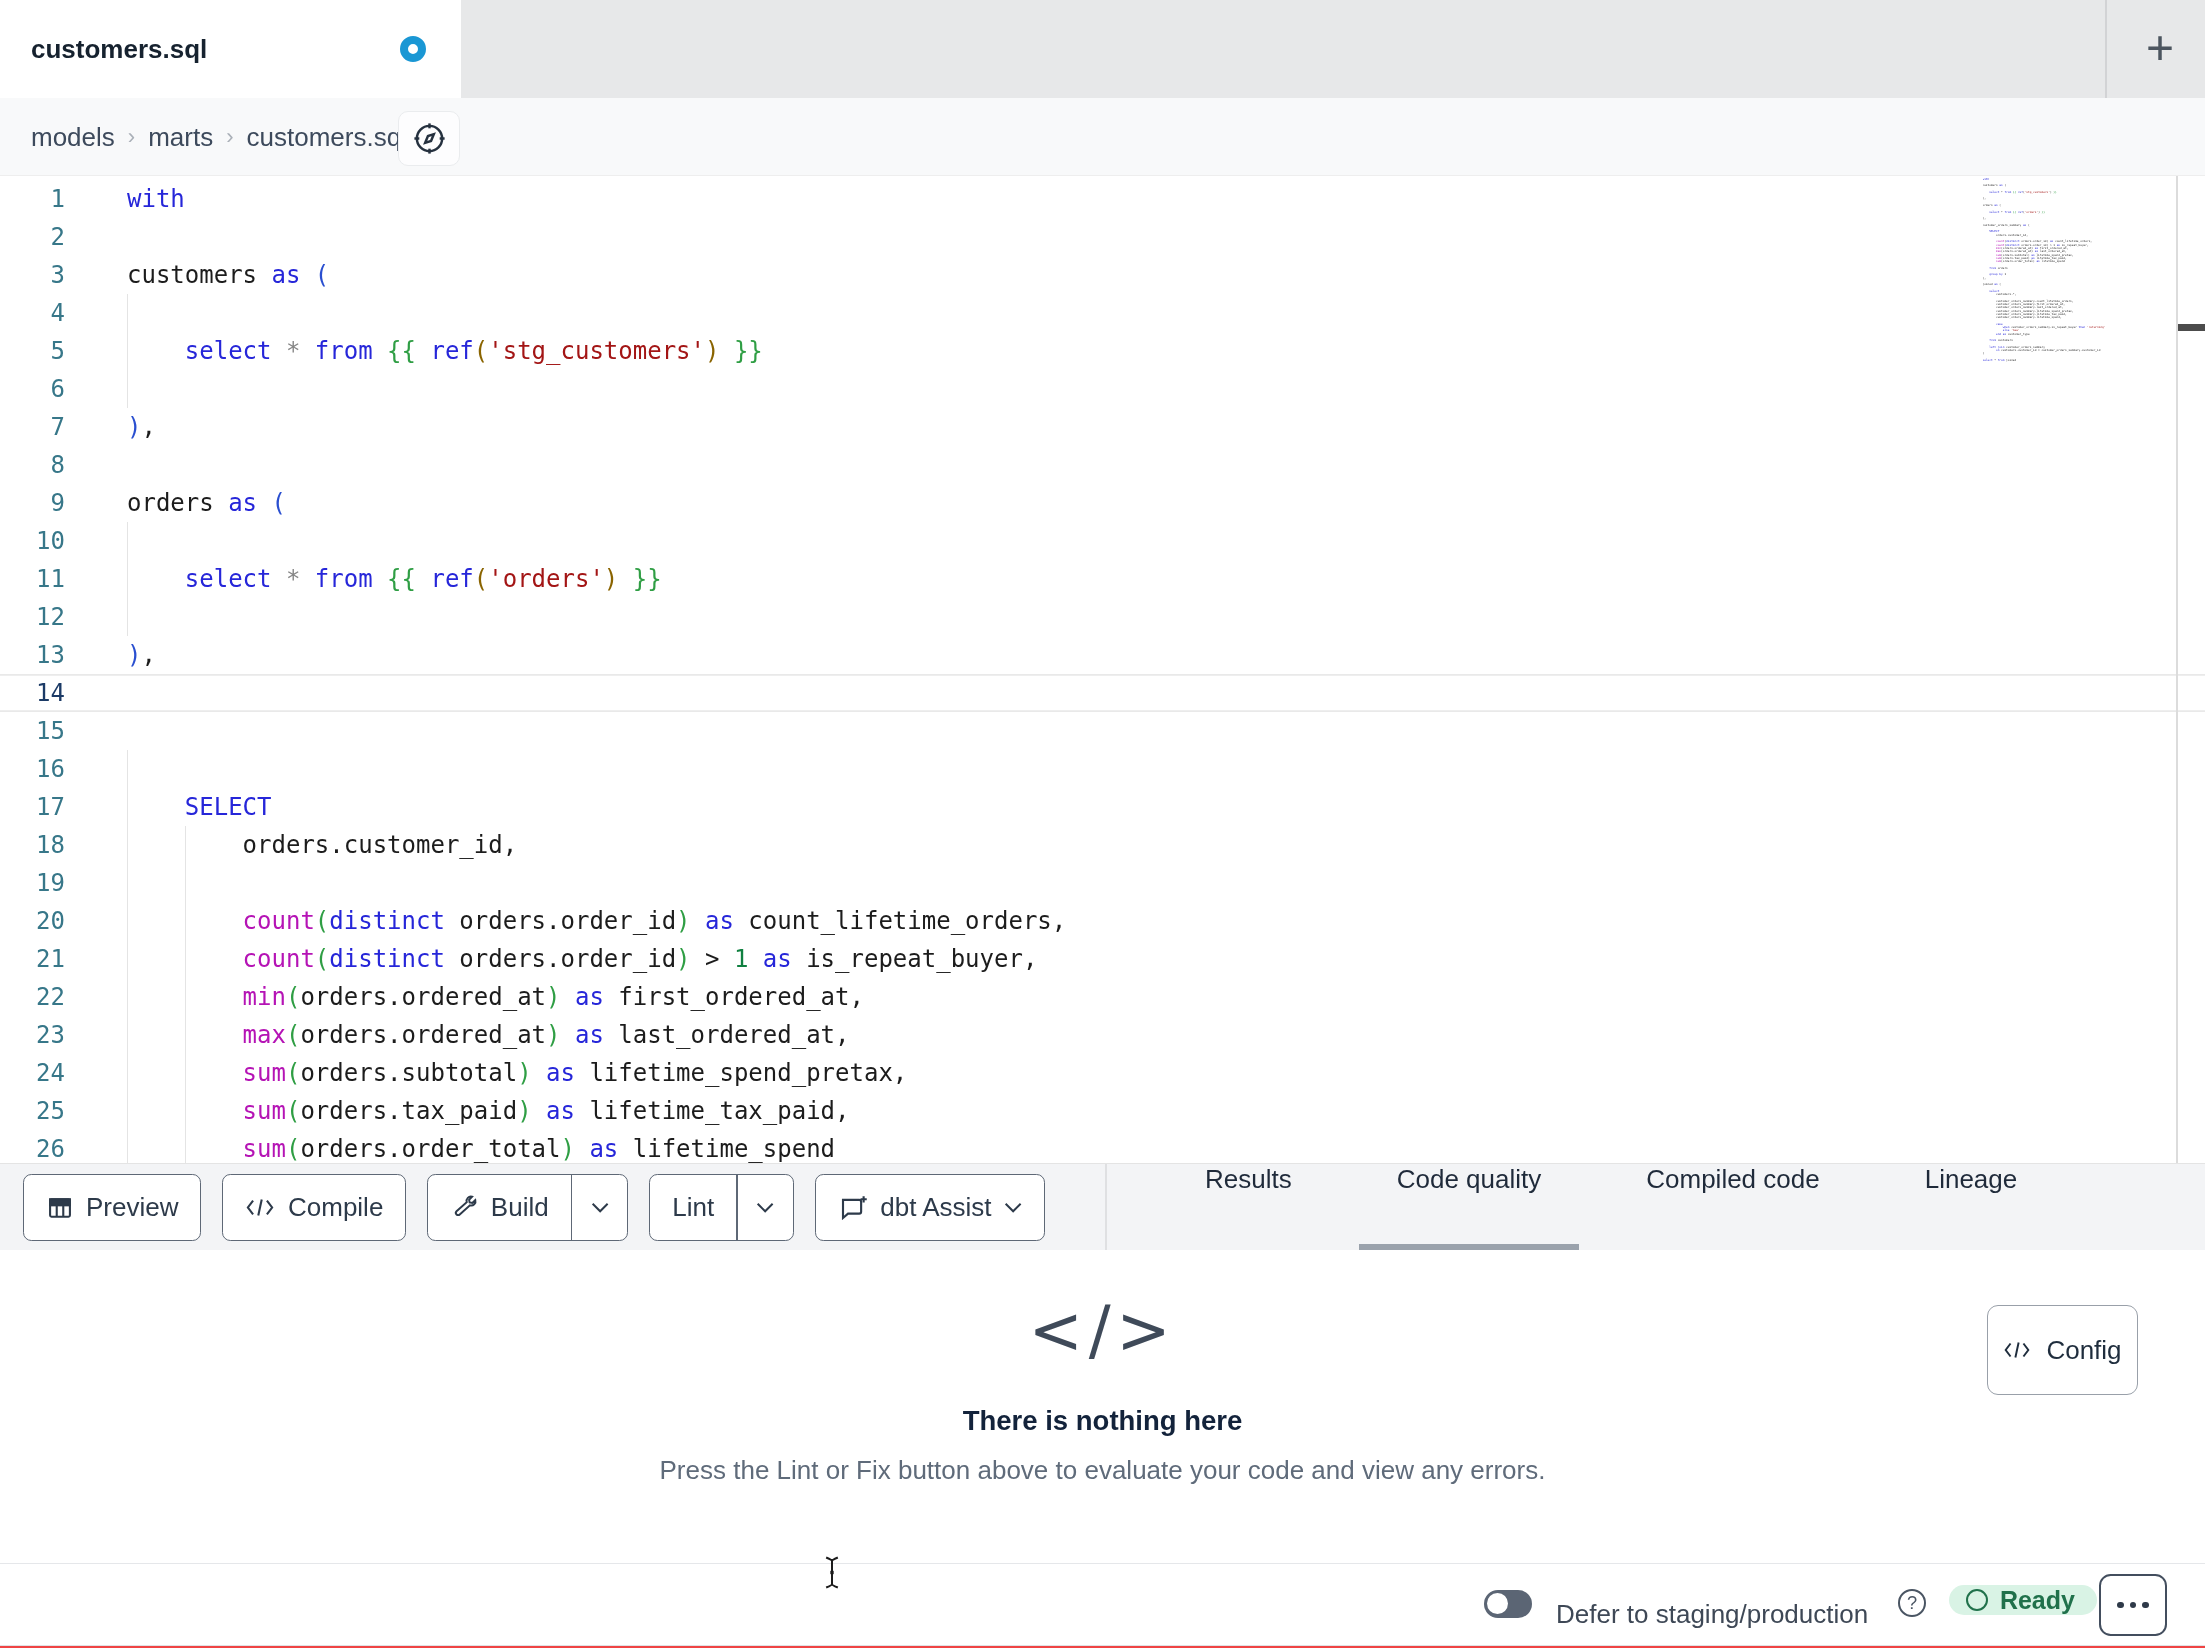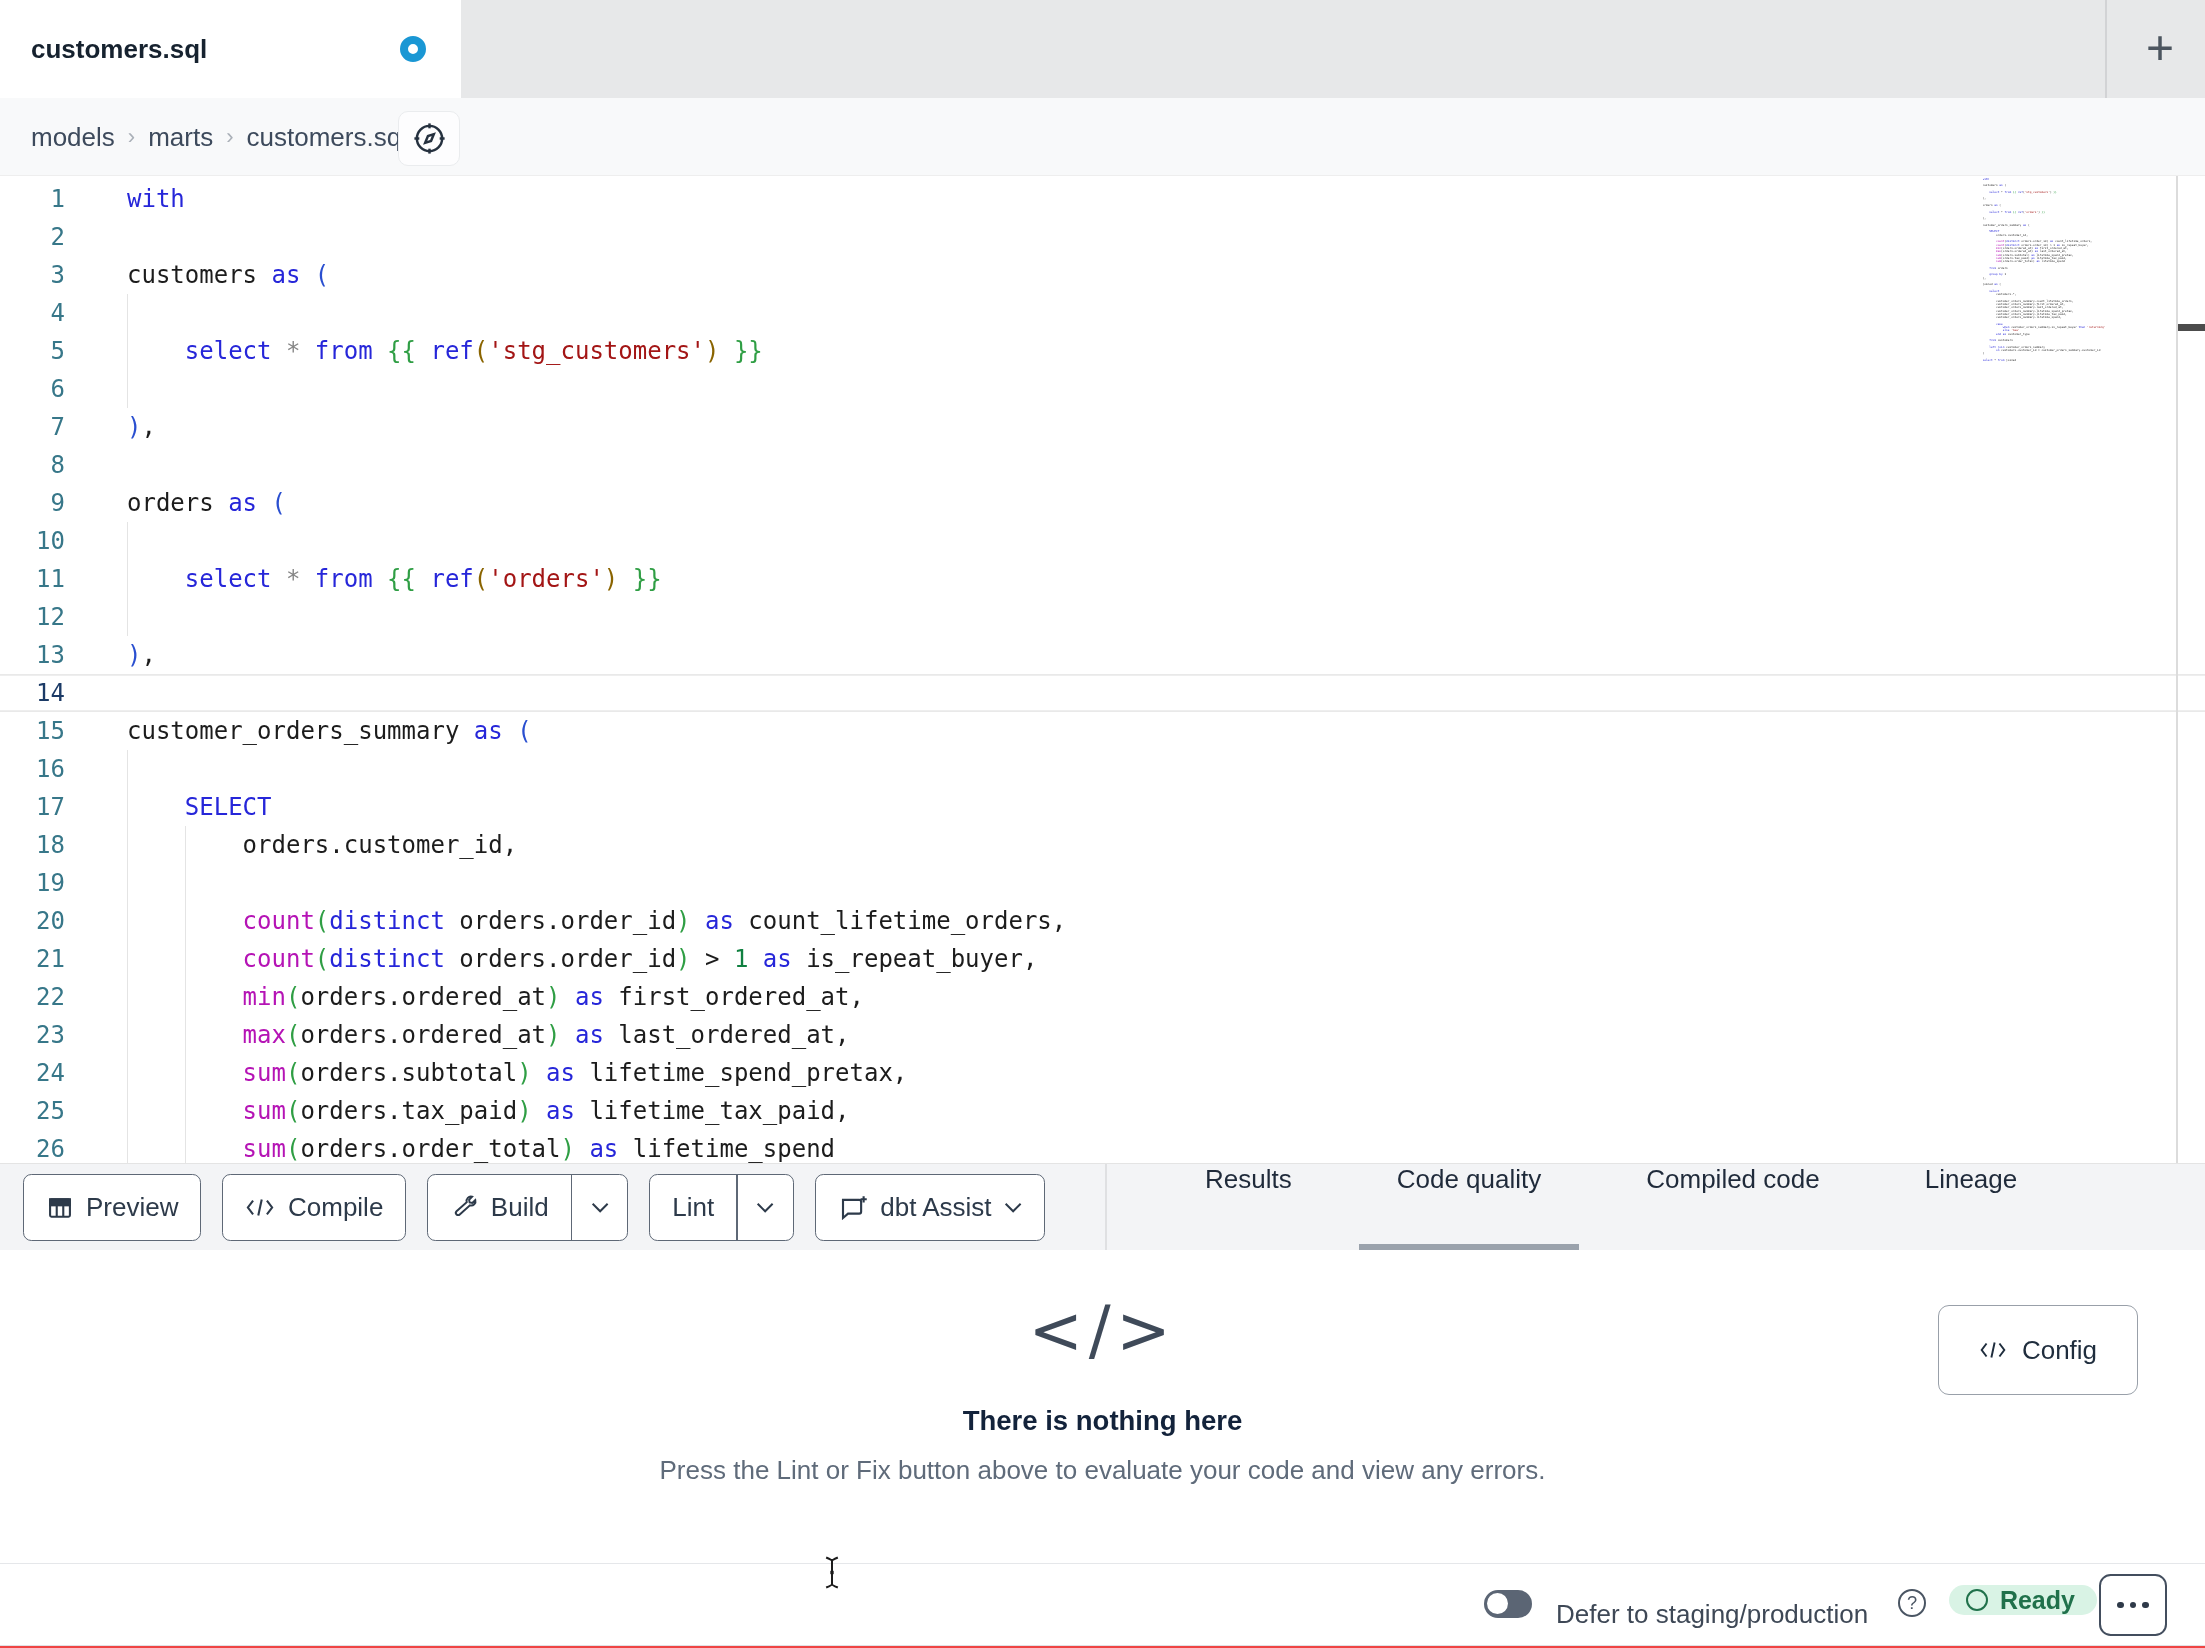--- a/index.html
+++ b/index.html
@@ -61,21 +61,21 @@
   .ptabs{position:absolute;left:1169px;top:0;height:87px;display:flex;gap:69px;}
   .ptab{position:relative;display:flex;align-items:flex-start;font-size:26px;color:#1f2a3a;cursor:pointer;margin-left:36px;}
   .ptab.active::after{content:"";position:absolute;left:-38px;right:-38px;bottom:0;height:7.5px;background:#9aa2ac;}
 
   
   .panel{position:absolute;top:1250px;left:0;right:0;height:313px;background:#fff;}
   .empty{position:absolute;left:0;right:0;top:0;text-align:center;}
   .empty-icon{margin-top:43px;font-size:65px;letter-spacing:5.8px;color:#3f4a59;font-family:"DejaVu Sans",sans-serif;}
   .empty-title{margin-top:37px;font-size:27.5px;font-weight:bold;color:#13233b;}
   .empty-sub{margin-top:18.3px;font-size:26px;color:#5f6b7a;}
-  .config-btn{position:absolute;right:67px;top:55px;width:200px;height:90px;background:#fff;
+  .config-btn{position:absolute;right:67px;top:55px;width:151px;height:90px;background:#fff;
               border:1.7px solid #99a0a9;border-radius:11px;display:flex;align-items:center;justify-content:center;
               gap:15px;font-size:26px;color:#1f2d3d;font-family:inherit;cursor:pointer;}
 
   
   .statusbar{position:absolute;top:1563px;left:0;right:0;height:81px;background:#fff;
              border-top:1.7px solid #e5e7ea;border-bottom:1.7px solid #e0e2e5;}
   .toggle{position:absolute;left:1484px;top:26px;width:48px;height:27.5px;border-radius:14px;background:#5b6574;cursor:pointer;}
   .toggle .knob{position:absolute;left:3.3px;top:3.3px;width:21px;height:21px;border-radius:50%;background:#fff;}
   .defer-label{position:absolute;left:1556px;top:10px;height:81px;display:flex;align-items:center;
                font-size:26px;color:#3e4856;}
@@ -148,21 +148,21 @@
         <div class="line"><div class="gutter">5</div><div class="iguide" style="left: 127px;"></div><div class="content"><span class="tk-txt">    </span><span class="tk-kw">select</span><span class="tk-txt"> </span><span class="tk-op">*</span><span class="tk-txt"> </span><span class="tk-kw">from</span><span class="tk-jinja"> {{ </span><span class="tk-kw">ref</span><span class="tk-py">(</span><span class="tk-str">'stg_customers'</span><span class="tk-py">)</span><span class="tk-jinja"> }}</span></div></div>
         <div class="line"><div class="gutter">6</div><div class="iguide" style="left: 127px;"></div><div class="content"></div></div>
         <div class="line"><div class="gutter">7</div><div class="content"><span class="tk-pb">)</span><span class="tk-txt">,</span></div></div>
         <div class="line"><div class="gutter">8</div><div class="content"></div></div>
         <div class="line"><div class="gutter">9</div><div class="content"><span class="tk-txt">orders </span><span class="tk-kw">as</span><span class="tk-pb"> (</span></div></div>
         <div class="line"><div class="gutter">10</div><div class="iguide" style="left: 127px;"></div><div class="content"></div></div>
         <div class="line"><div class="gutter">11</div><div class="iguide" style="left: 127px;"></div><div class="content"><span class="tk-txt">    </span><span class="tk-kw">select</span><span class="tk-txt"> </span><span class="tk-op">*</span><span class="tk-txt"> </span><span class="tk-kw">from</span><span class="tk-jinja"> {{ </span><span class="tk-kw">ref</span><span class="tk-py">(</span><span class="tk-str">'orders'</span><span class="tk-py">)</span><span class="tk-jinja"> }}</span></div></div>
         <div class="line"><div class="gutter">12</div><div class="iguide" style="left: 127px;"></div><div class="content"></div></div>
         <div class="line"><div class="gutter">13</div><div class="content"><span class="tk-pb">)</span><span class="tk-txt">,</span></div></div>
         <div class="line current"><div class="gutter">14</div><div class="content"></div></div>
-        <div class="line"><div class="gutter">15</div><div class="content"><span class="tk-txt">customer_orders_summary </span><span class="tk-kw">as</span><span class="tk-pb"> (</span></div></div>
+        <div class="line"><div class="gutter">15</div></div>
         <div class="line"><div class="gutter">16</div><div class="iguide" style="left: 127px;"></div><div class="content"></div></div>
         <div class="line"><div class="gutter">17</div><div class="iguide" style="left: 127px;"></div><div class="content"><span class="tk-txt">    </span><span class="tk-kw">SELECT</span></div></div>
         <div class="line"><div class="gutter">18</div><div class="iguide" style="left: 127px;"></div><div class="iguide" style="left: 185px;"></div><div class="content"><span class="tk-txt">        orders.customer_id,</span></div></div>
         <div class="line"><div class="gutter">19</div><div class="iguide" style="left: 127px;"></div><div class="iguide" style="left: 185px;"></div><div class="content"></div></div>
         <div class="line"><div class="gutter">20</div><div class="iguide" style="left: 127px;"></div><div class="iguide" style="left: 185px;"></div><div class="content"><span class="tk-txt">        </span><span class="tk-fn">count</span><span class="tk-pg">(</span><span class="tk-kw">distinct</span><span class="tk-txt"> orders.order_id</span><span class="tk-pg">)</span><span class="tk-txt"> </span><span class="tk-kw">as</span><span class="tk-txt"> count_lifetime_orders,</span></div></div>
         <div class="line"><div class="gutter">21</div><div class="iguide" style="left: 127px;"></div><div class="iguide" style="left: 185px;"></div><div class="content"><span class="tk-txt">        </span><span class="tk-fn">count</span><span class="tk-pg">(</span><span class="tk-kw">distinct</span><span class="tk-txt"> orders.order_id</span><span class="tk-pg">)</span><span class="tk-txt"> &gt; </span><span class="tk-num">1</span><span class="tk-txt"> </span><span class="tk-kw">as</span><span class="tk-txt"> is_repeat_buyer,</span></div></div>
         <div class="line"><div class="gutter">22</div><div class="iguide" style="left: 127px;"></div><div class="iguide" style="left: 185px;"></div><div class="content"><span class="tk-txt">        </span><span class="tk-fn">min</span><span class="tk-pg">(</span><span class="tk-txt">orders.ordered_at</span><span class="tk-pg">)</span><span class="tk-txt"> </span><span class="tk-kw">as</span><span class="tk-txt"> first_ordered_at,</span></div></div>
         <div class="line"><div class="gutter">23</div><div class="iguide" style="left: 127px;"></div><div class="iguide" style="left: 185px;"></div><div class="content"><span class="tk-txt">        </span><span class="tk-fn">max</span><span class="tk-pg">(</span><span class="tk-txt">orders.ordered_at</span><span class="tk-pg">)</span><span class="tk-txt"> </span><span class="tk-kw">as</span><span class="tk-txt"> last_ordered_at,</span></div></div>
         <div class="line"><div class="gutter">24</div><div class="iguide" style="left: 127px;"></div><div class="iguide" style="left: 185px;"></div><div class="content"><span class="tk-txt">        </span><span class="tk-fn">sum</span><span class="tk-pg">(</span><span class="tk-txt">orders.subtotal</span><span class="tk-pg">)</span><span class="tk-txt"> </span><span class="tk-kw">as</span><span class="tk-txt"> lifetime_spend_pretax,</span></div></div>
         <div class="line"><div class="gutter">25</div><div class="iguide" style="left: 127px;"></div><div class="iguide" style="left: 185px;"></div><div class="content"><span class="tk-txt">        </span><span class="tk-fn">sum</span><span class="tk-pg">(</span><span class="tk-txt">orders.tax_paid</span><span class="tk-pg">)</span><span class="tk-txt"> </span><span class="tk-kw">as</span><span class="tk-txt"> lifetime_tax_paid,</span></div></div>

